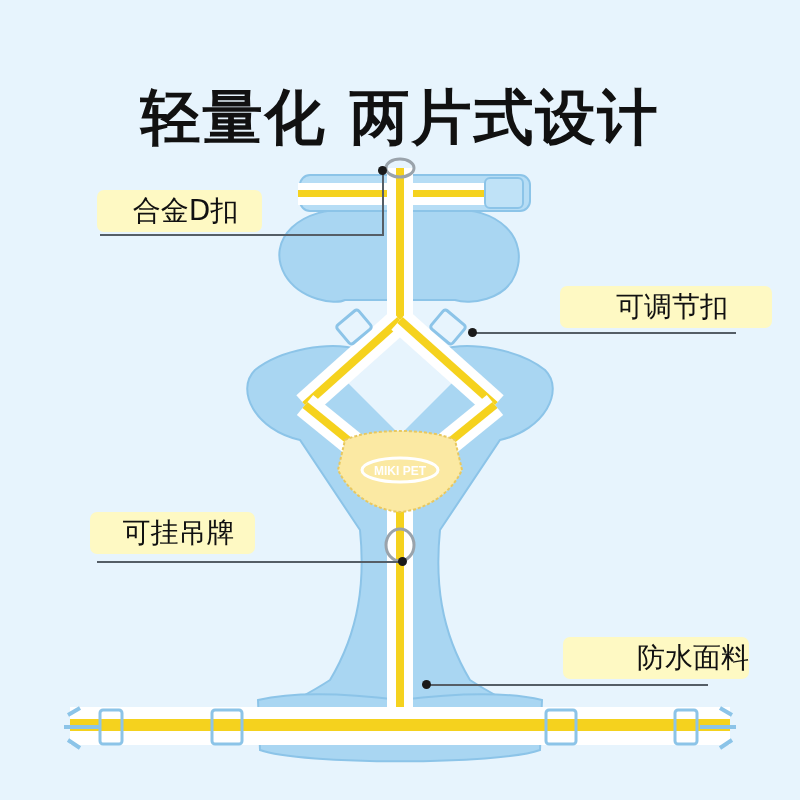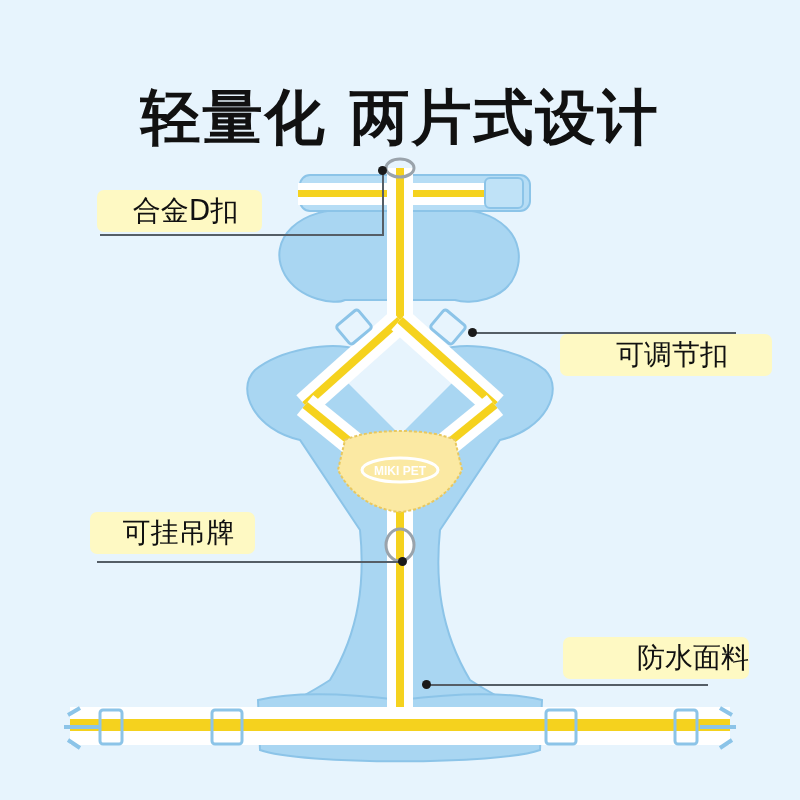--- a/index.html
+++ b/index.html
@@ -102,21 +102,21 @@
 
   <path d="M68 715 L80 708 M68 740 L80 748 M64 727 L100 727" stroke="#8cc4e8" stroke-width="4" fill="none"></path>
   <path d="M732 715 L720 708 M732 740 L720 748 M736 727 L700 727" stroke="#8cc4e8" stroke-width="4" fill="none"></path>
 </svg>
 
 <div class="label" style="left:97px; top:190px; width:153px;">合金D扣</div>
 <div class="leader" style="left:100px; top:234px; width:283px;"></div>
 <div class="leader-v" style="left:382px; top:172px; height:64px;"></div>
 <div class="dot" style="left:378px; top:166px;"></div>
 
-<div class="label" style="left:560px; top:286px; width:200px;margin-top:48px;">可调节扣</div>
+<div class="label" style="left:560px; top:286px; width:200px;">可调节扣</div>
 <div class="leader" style="left:474px; top:332px; width:262px;"></div>
 <div class="dot" style="left:468px; top:328px;"></div>
 
 <div class="label" style="left:90px; top:512px; width:153px;">可挂吊牌</div>
 <div class="leader" style="left:97px; top:561px; width:305px;"></div>
 <div class="dot" style="left:398px; top:557px;"></div>
 
 <div class="label" style="left:563px; top:637px; width:174px;text-align:right;">防水面料</div>
 <div class="leader" style="left:428px; top:684px; width:280px;"></div>
 <div class="dot" style="left:422px; top:680px;"></div>

